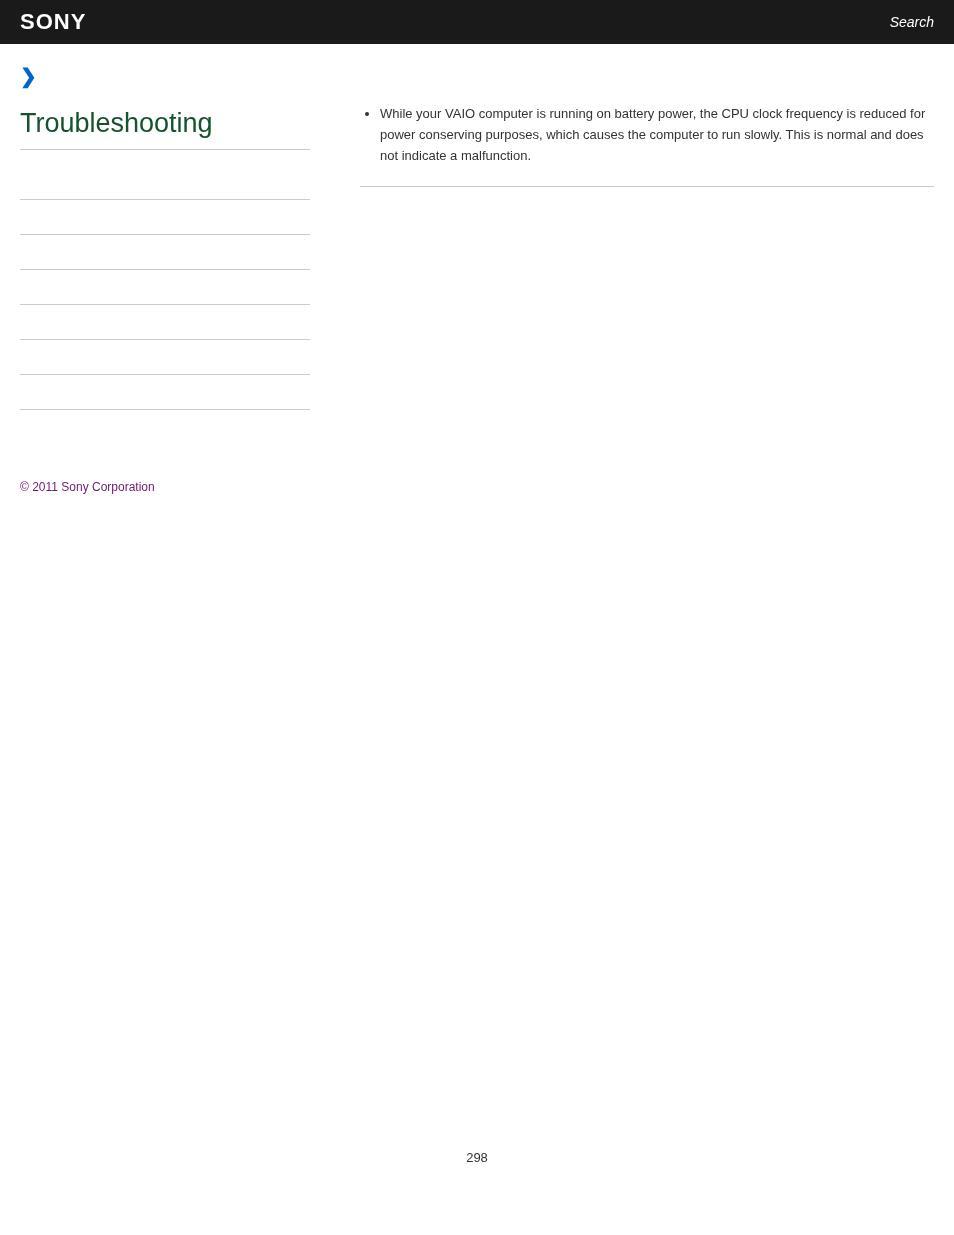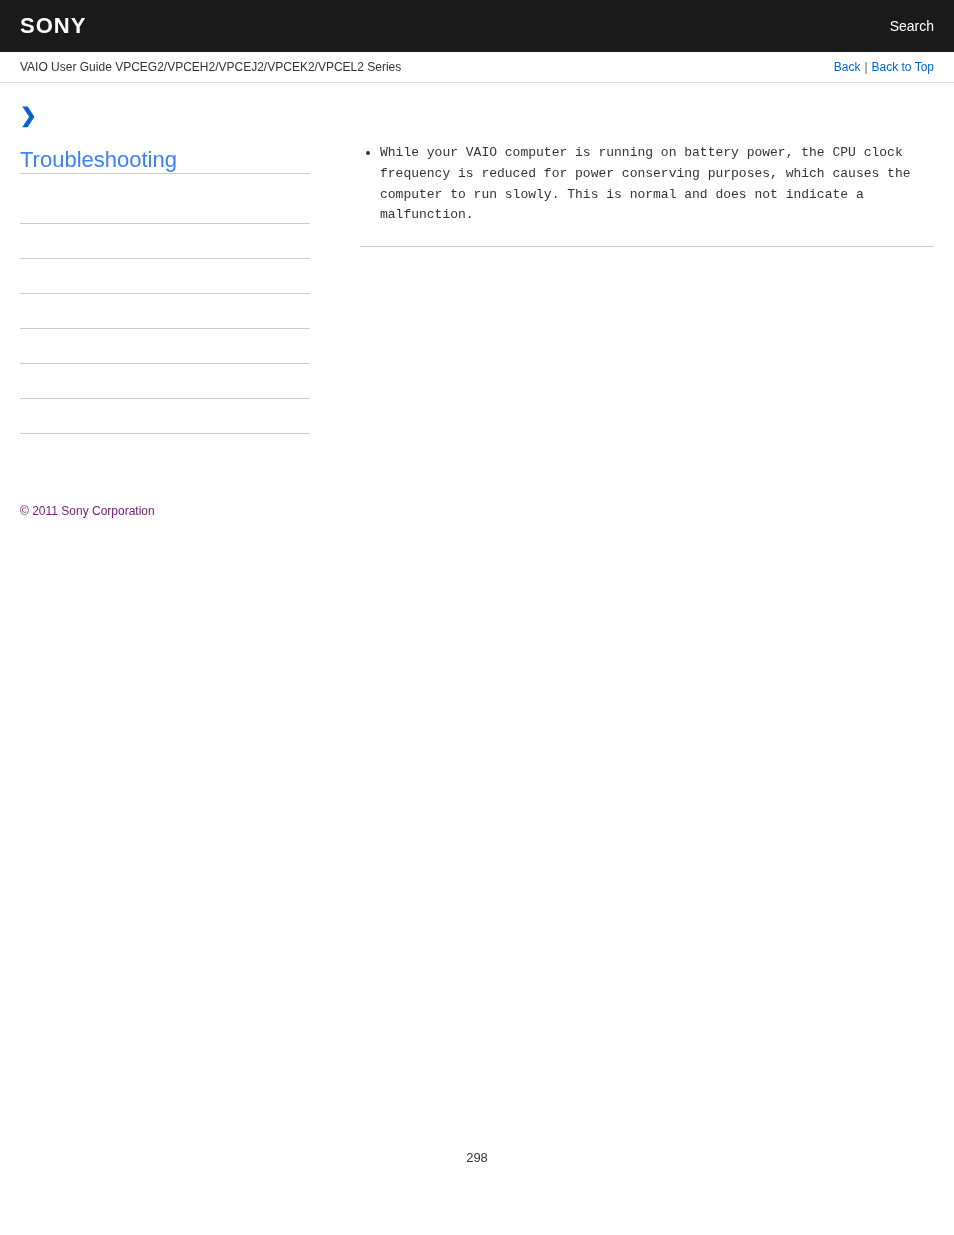--- a/index.html
+++ b/index.html
@@ -13,39 +13,40 @@
       font-size: 13px;
       color: #333;
       background: #fff;
       width: 954px;
       min-height: 1235px;
     }
 
     
     .header {
       background: #1a1a1a;
-      height: 52px;
+      height: 44px;
       display: flex;
       align-items: center;
       justify-content: space-between;
       padding: 0 20px;
     }
 
     .sony-logo {
       color: #fff;
       font-size: 22px;
       font-weight: 900;
       font-family: Arial, Helvetica, sans-serif;
       letter-spacing: 1px;
     }
 
     .header-search {
       color: #fff;
       font-size: 14px;
       cursor: pointer;
+      font-style: italic;
     }
 
     
     .nav-bar {
       display: flex;
       align-items: center;
       justify-content: space-between;
       padding: 8px 20px;
       border-bottom: 1px solid #e0e0e0;
       font-size: 12px;
@@ -86,24 +87,25 @@
 
     .chevron-icon {
       color: #0066cc;
       font-size: 20px;
       font-weight: bold;
       margin-bottom: 20px;
       display: block;
     }
 
     .sidebar-title {
-      font-size: 22px;
+      font-size: 27px;
       font-weight: normal;
-      color: #3b82f6;
+      color: #14532d;
       margin-bottom: 15px;
+      padding-bottom: 10px;
       border-bottom: 1px solid #ccc;
     }
 
     .sidebar-links {
       list-style: none;
       margin-top: 15px;
     }
 
     .sidebar-links li {
       border-bottom: 1px solid #ccc;
@@ -116,21 +118,20 @@
       font-size: 12px;
       display: block;
       height: 14px;
     }
 
     
     .content-area {
       flex: 1;
       padding-left: 30px;
       border-left: none;
-      font-family: Liberation Mono, monospace;
     }
 
     .content-section {
       margin-top: 40px;
     }
 
     .content-list {
       list-style: disc;
       padding-left: 20px;
       margin-bottom: 20px;
@@ -176,28 +177,20 @@
 </head>
 <body>
 
 <div class="page-wrapper">
 
   <header class="header">
     <span class="sony-logo">SONY</span>
     <span class="header-search">Search</span>
   </header>
 
-  <nav class="nav-bar">
-    <span class="nav-breadcrumb">VAIO User Guide VPCEG2/VPCEH2/VPCEJ2/VPCEK2/VPCEL2 Series</span>
-    <div class="nav-links">
-      <a href="#">Back</a>
-      <span class="nav-separator">|</span>
-      <a href="#">Back to Top</a>
-    </div>
-  </nav>
 
   <div class="main-content">
 
     <div class="sidebar">
       <span class="chevron-icon">❯</span>
       <h1 class="sidebar-title">Troubleshooting</h1>
       <ul class="sidebar-links">
         <li>
             <a href="#">&nbsp;</a>
           </li>

